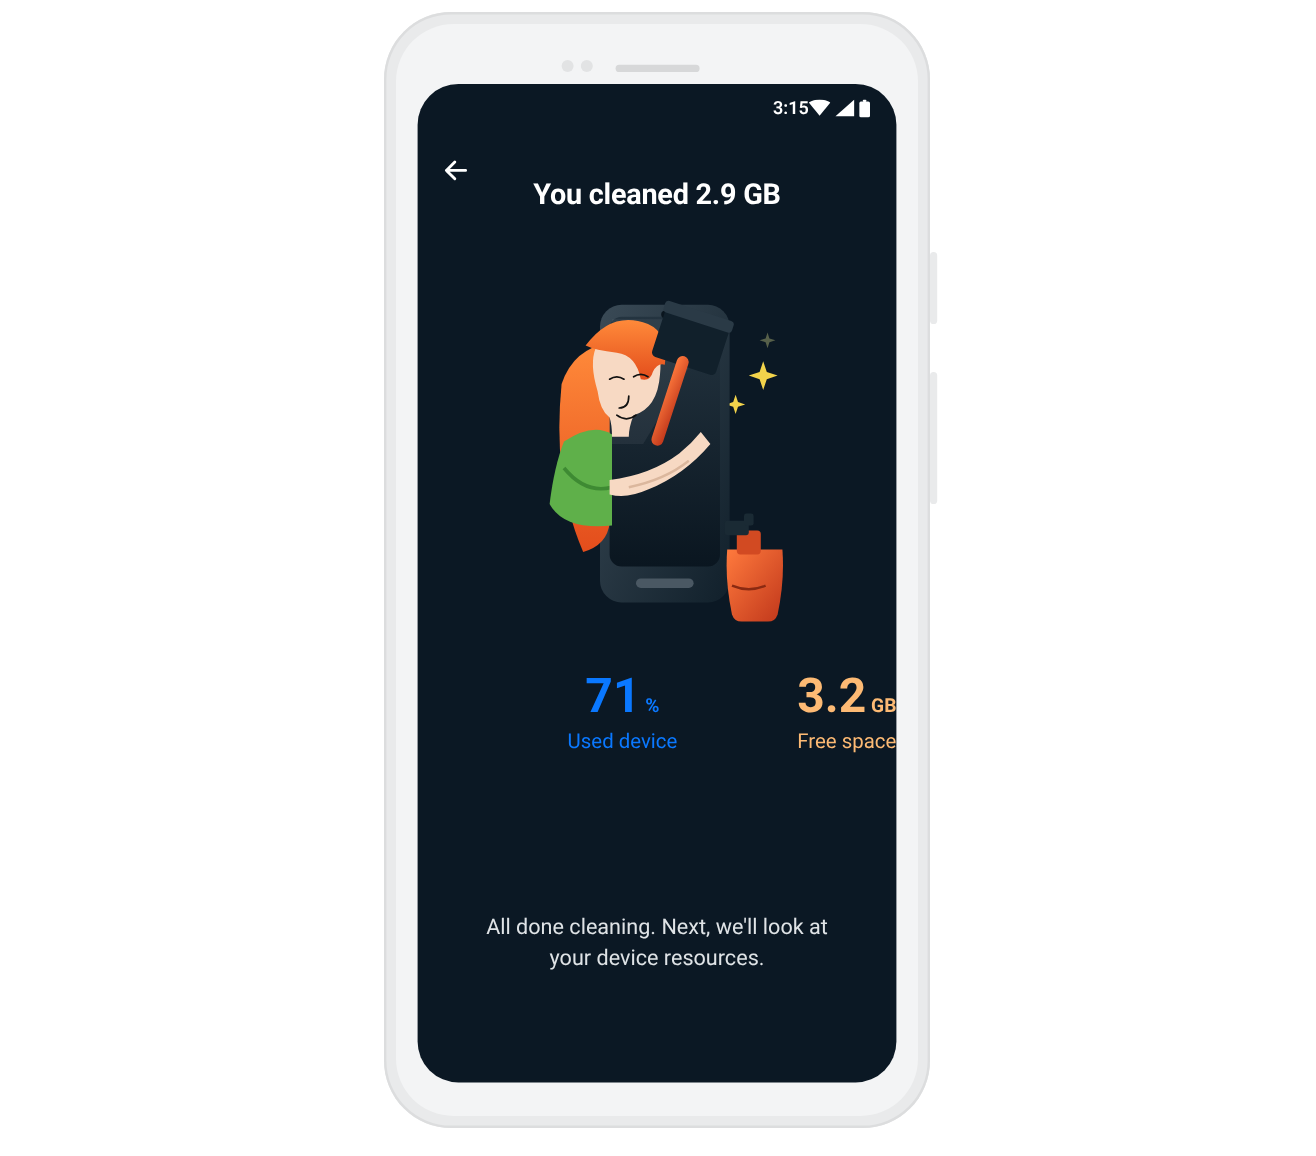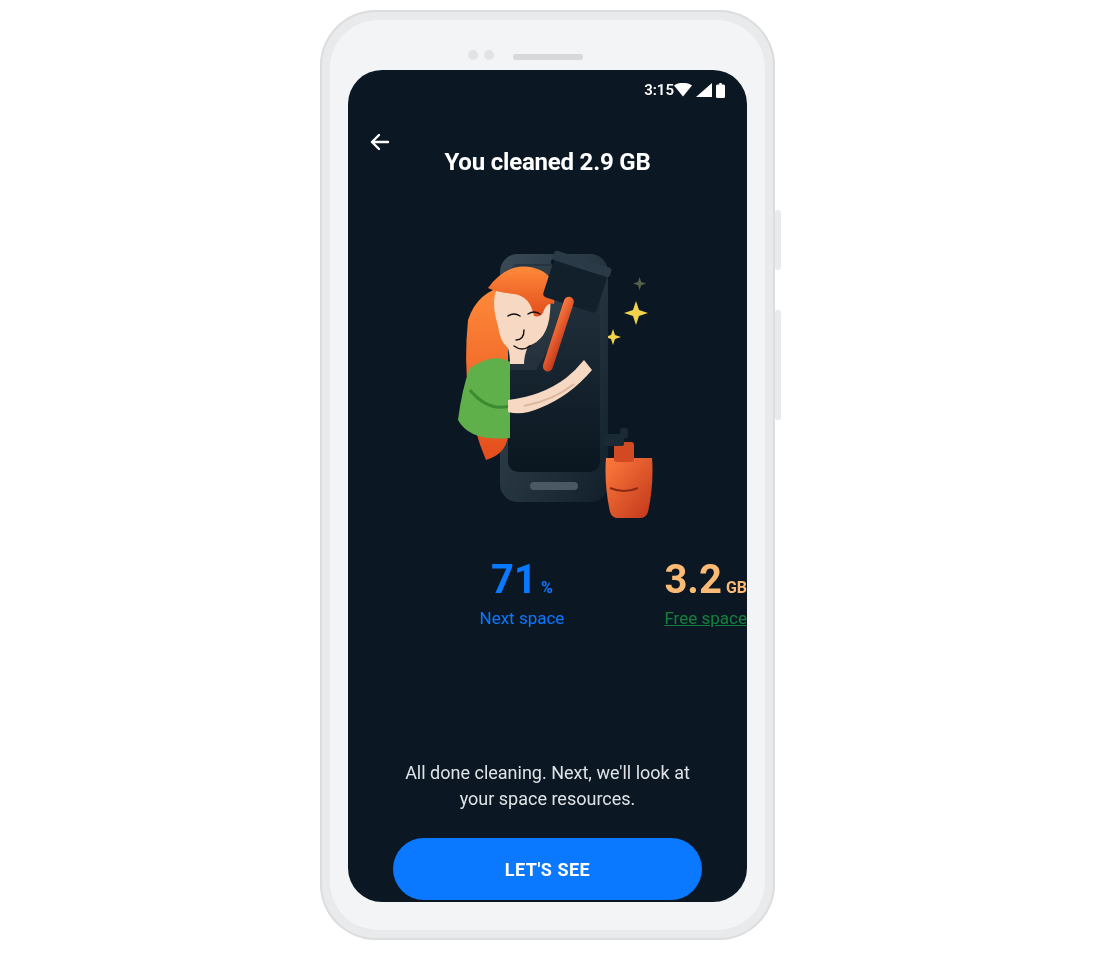--- a/index.html
+++ b/index.html
@@ -27,21 +27,21 @@
   .illus{position:absolute;left:50%;top:180px;transform:translateX(-50%);width:240px;height:270px;}
   
   .stats{position:absolute;left:0;right:0;top:490px;display:flex;justify-content:flex-end;gap:100px;}
   .stat{display:flex;flex-direction:column;align-items:center;}
   .stat .big{display:flex;align-items:baseline;gap:4px;}
   .stat .num{font-size:40px;font-weight:700;line-height:1;}
   .stat .unit{font-size:16px;font-weight:700;}
   .stat .lbl{margin-top:8px;font-size:17px;}
   .stat.used .num,.stat.used .unit,.stat.used .lbl{color:#0a78ff;}
   .stat.free .num,.stat.free .unit{color:#fdba74;}
-  .stat.free .lbl{color:#15803d;text-decoration:underline;}
+  .stat.free .lbl{color:#fdba74;}
   
   .msg{position:absolute;left:40px;right:40px;top:690px;text-align:center;font-size:18px;color:#dfe3e6;line-height:1.45;}
   .cta{position:absolute;left:45px;right:45px;top:768px;height:62px;border-radius:32px;background:#0a78ff;display:flex;align-items:center;justify-content:center;font-size:18px;font-weight:700;letter-spacing:0.5px;cursor:pointer;}
 </style>
 </head>
 <body>
 
 <div class="stage">
   <div class="device">
     <div class="side-btn a"></div>
@@ -142,32 +142,29 @@
             </g>
           </svg>
         </div>
 
         <div class="stats">
           <div class="stat used">
             <div class="big">
               <span class="num">71</span>
               <span class="unit">%</span>
             </div>
-            <div class="lbl">Next space</div>
+            <div class="lbl">Used device</div>
           </div>
           <div class="stat free">
             <div class="big">
               <span class="num">3.2</span>
               <span class="unit">GB</span>
             </div>
             <div class="lbl">Free space</div>
           </div>
         </div>
 
-        <div class="msg">All done cleaning. Next, we'll look at your space resources.</div>
-        <div class="cta">
-          <span>LET'S SEE</span>
-        </div>
+        <div class="msg">All done cleaning. Next, we'll look at your device resources.</div>
 
       </div>
     </div>
   </div>
 </div>
 
 </body></html>

